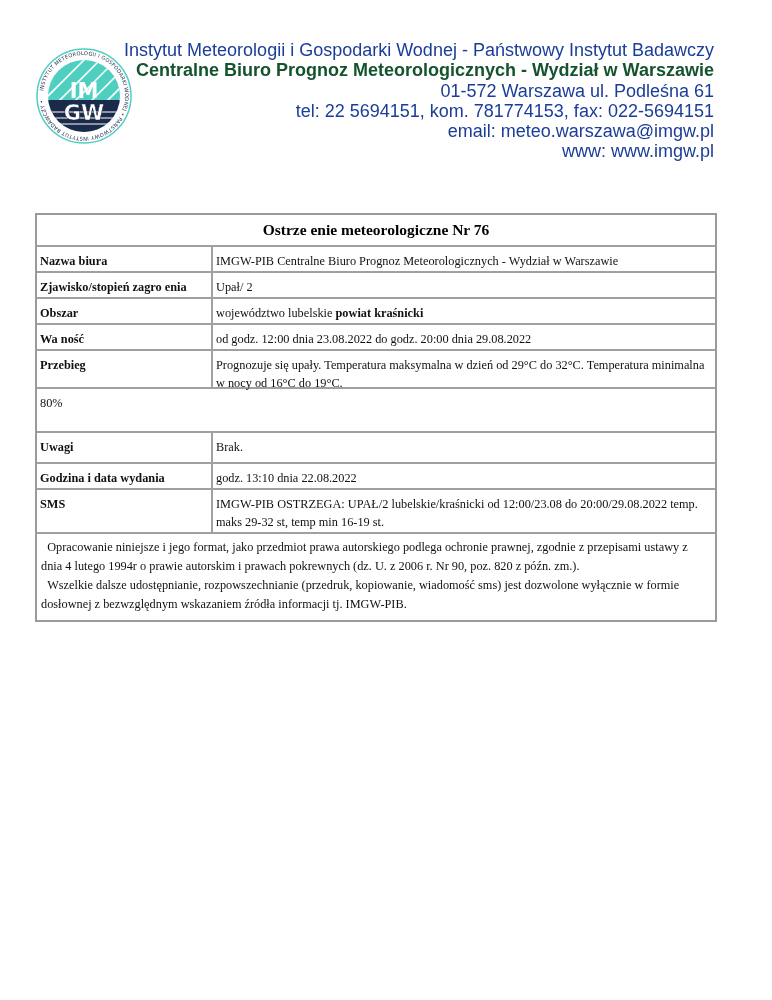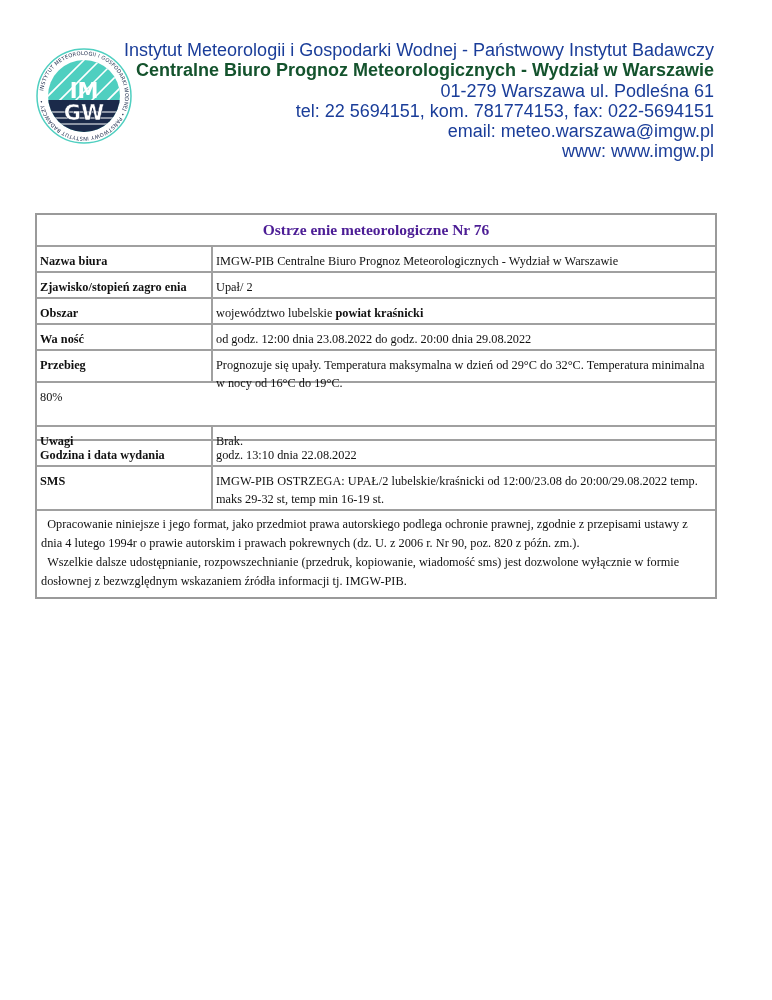--- a/index.html
+++ b/index.html
@@ -6,21 +6,21 @@
   body { width: 772px; height: 1000px; position: relative; overflow: hidden; }
   .logo { position: absolute; left: 36px; top: 48px; width: 96px; height: 96px; }
   .header { position: absolute; right: 58px; top: 40px; text-align: right;
     font-family: "Liberation Sans", sans-serif; font-size: 18px; line-height: 20.3px; color: #1a3d99; }
   .header .bold { font-weight: bold; color: #14532d; }
   .tbl { position: absolute; left: 35px; top: 213px; width: 682px;
     border: 2px solid #9a9a9a; box-sizing: border-box;
     font-family: "Liberation Serif", serif; font-size: 12.3px; color: #111; }
   .row { display: flex; border-top: 2px solid #a0a0a0; box-sizing: border-box; }
   .title { height: 30px; display: flex; align-items: center; justify-content: center;
-    color: #4c1d95; font-weight: bold; font-size: 15.5px; }
+    color: #000000; font-weight: bold; font-size: 15.5px; }
   .lab { width: 176px; flex: none; padding: 5px 4px 0 3px; font-weight: bold; box-sizing: border-box;
     border-right: 2px solid #a0a0a0; line-height: 18px; }
   .val { flex: 1; padding: 5px 4px 8px 3px; line-height: 18px; box-sizing: border-box; }
   .note { padding: 4px 6px 6px 4px; line-height: 19px; border-top: 2px solid #a0a0a0; }
 </style>
 </head>
 <body>
 
 <div class="logo">
   <svg width="96" height="96" viewBox="0 0 96 96">
@@ -51,21 +51,21 @@
     <text x="48" y="72" text-anchor="middle" font-family="DejaVu Sans, sans-serif" font-weight="bold" font-size="21" fill="#ffffff" stroke="#1b2a4a" stroke-width="0.5">GW</text>
     <text font-family="DejaVu Sans, sans-serif" font-size="5.2" fill="#1b2a4a" letter-spacing="0.2">
       <textPath href="#ring" startOffset="2%">INSTYTUT METEOROLOGII I GOSPODARKI WODNEJ • PAŃSTWOWY INSTYTUT BADAWCZY •</textPath>
     </text>
   </svg>
 </div>
 
 <div class="header">
   <div>Instytut Meteorologii i Gospodarki Wodnej - Państwowy Instytut Badawczy</div>
   <div class="bold">Centralne Biuro Prognoz Meteorologicznych - Wydział w Warszawie</div>
-  <div>01-279 Warszawa ul. Podleśna 61</div>
+  <div>01-572 Warszawa ul. Podleśna 61</div>
   <div>tel: 22 5694151, kom. 781774153, fax: 022-5694151</div>
   <div>email: meteo.warszawa@imgw.pl</div>
   <div>www: www.imgw.pl</div>
 </div>
 
 <div class="tbl">
   <div class="title">Ostrze  enie meteorologiczne Nr 76</div>
 
   <div class="row" style="height:26px">
     <div class="lab">Nazwa biura</div>
@@ -76,28 +76,28 @@
     <div class="val">Upał/ 2</div>
   </div>
   <div class="row" style="height:26px">
     <div class="lab">Obszar</div>
     <div class="val"><span>województwo lubelskie </span><b>powiat kraśnicki</b></div>
   </div>
   <div class="row" style="height:26px">
     <div class="lab">Wa  ność</div>
     <div class="val">od godz. 12:00 dnia 23.08.2022 do godz. 20:00 dnia 29.08.2022</div>
   </div>
-  <div class="row" style="height:32px">
+  <div class="row" style="height:38px">
     <div class="lab">Przebieg</div>
     <div class="val">Prognozuje się upały. Temperatura maksymalna w dzień od 29°C do 32°C. Temperatura minimalna w nocy od 16°C do 19°C.</div>
   </div>
   <div class="row" style="height:44px">
     <div class="val">80%</div>
   </div>
-  <div class="row" style="height:14px">
+  <div class="row" style="height:31px">
     <div class="lab">Uwagi</div>
     <div class="val">Brak.</div>
   </div>
   <div class="row" style="height:26px">
     <div class="lab">Godzina i data wydania</div>
     <div class="val">godz. 13:10 dnia 22.08.2022</div>
   </div>
   <div class="row" style="height:44px">
     <div class="lab">SMS</div>
     <div class="val">IMGW-PIB OSTRZEGA: UPAŁ/2 lubelskie/kraśnicki od 12:00/23.08 do 20:00/29.08.2022 temp. maks 29-32 st, temp min 16-19 st.</div>

